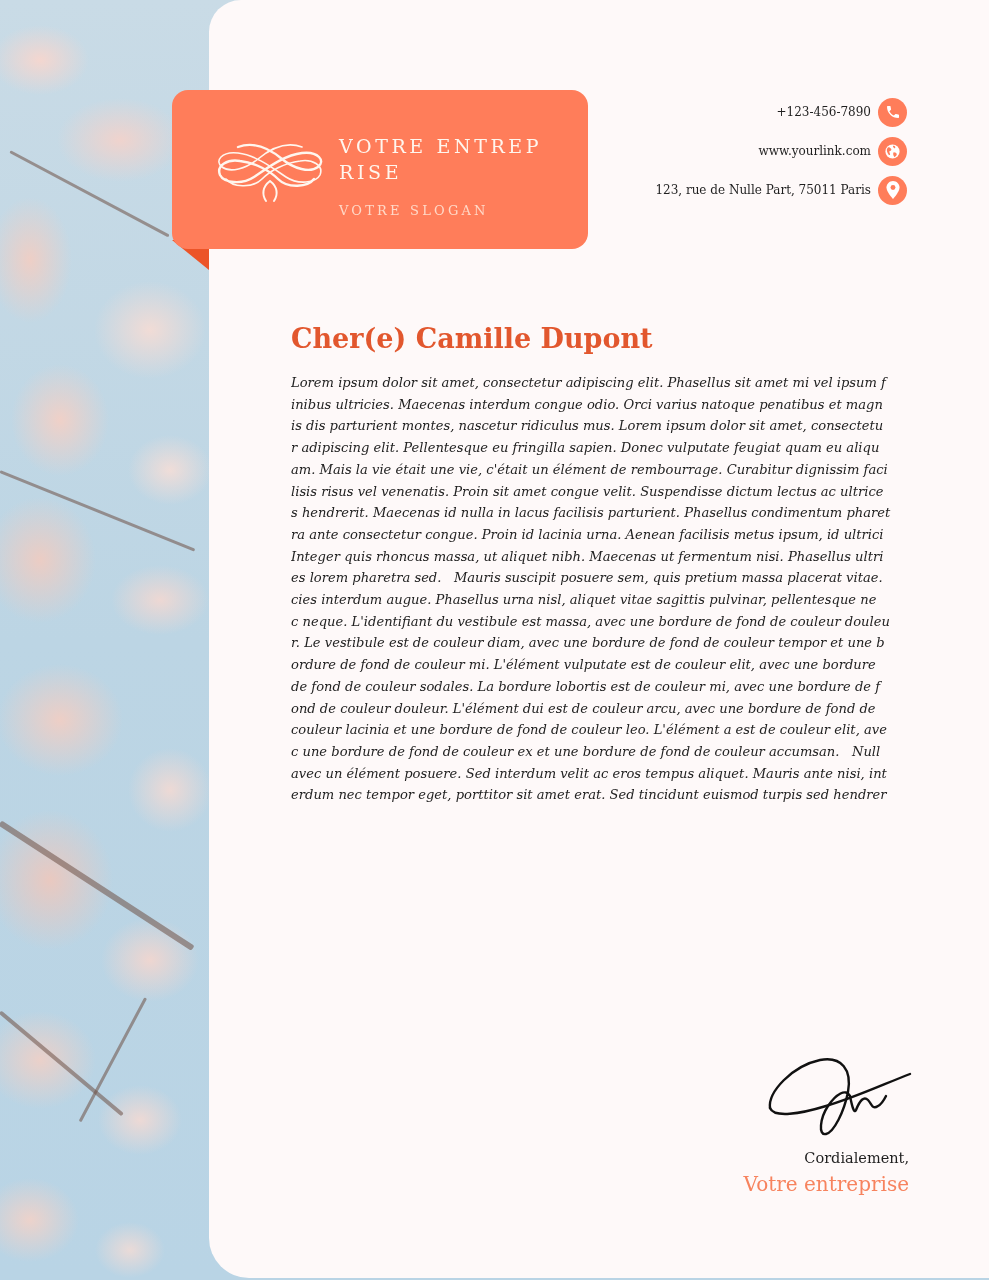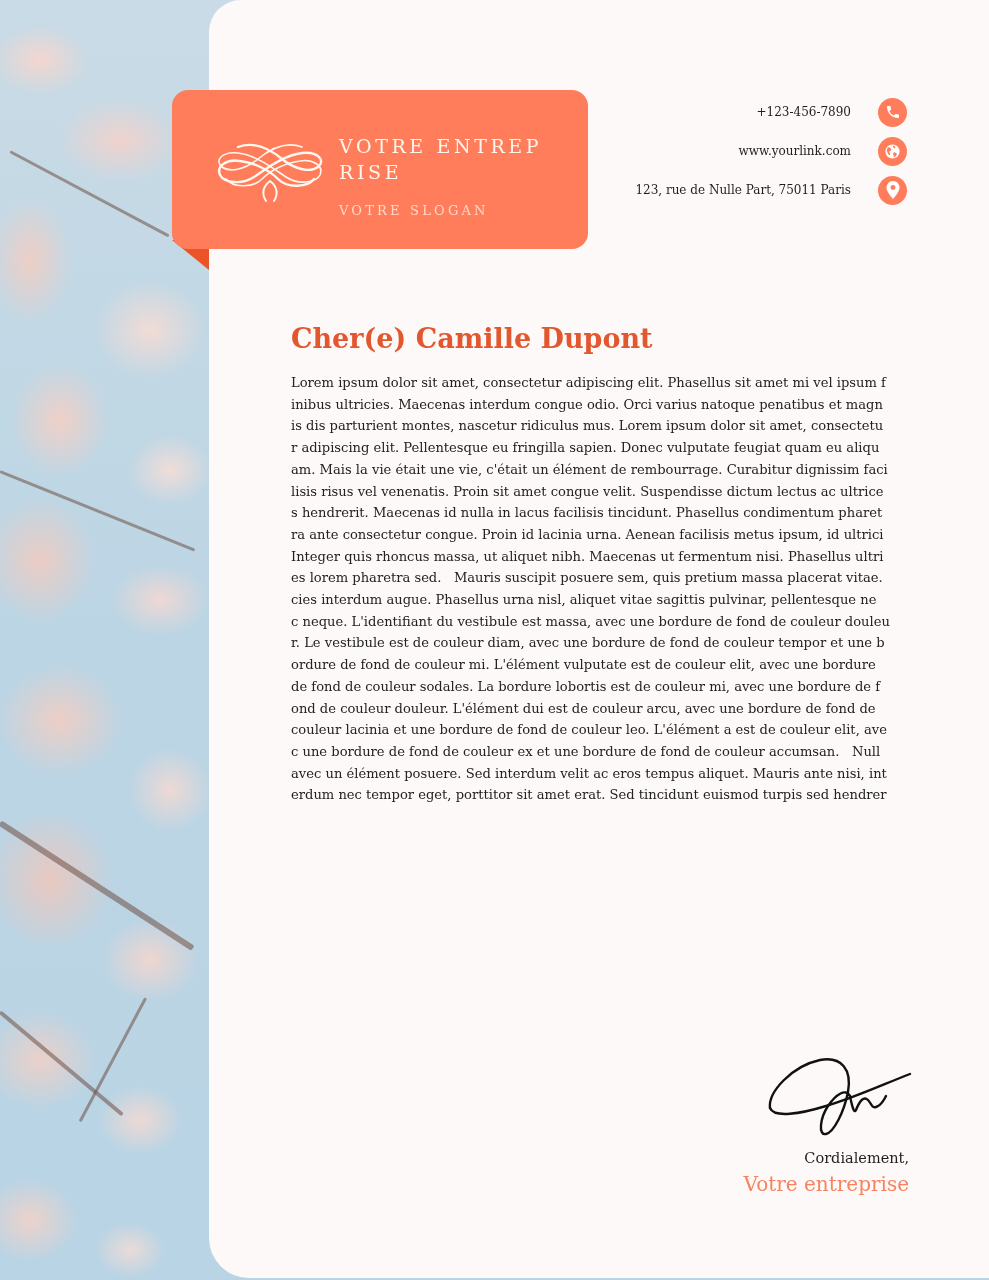--- a/index.html
+++ b/index.html
@@ -65,38 +65,38 @@
     .brand-slogan {
       position: absolute; left: 167px; top: 85px;
       color: #ffd9c8; font-size: 13px; letter-spacing: 3.2px;
       font-family: "DejaVu Serif", serif;
       margin-top: 28px;
     }
     .contact-list {
       position: absolute; right: 82px; top: 97px;
       display: flex; flex-direction: column; gap: 9px; align-items: flex-end;
     }
-    .contact-row { display: flex; align-items: center; gap: 27px; height: 30px; }
+    .contact-row { display: flex; align-items: center; gap: 7px; height: 30px; }
     .contact-text {
       font-size: 12px; color: #1f1f1f; font-family: "DejaVu Serif", serif;
     }
     .contact-icon {
       width: 29px; height: 29px; border-radius: 50%; background: #ff7d5a;
       display: flex; align-items: center; justify-content: center;
     }
     .greeting {
       position: absolute; left: 291px; top: 323px;
       font-size: 27px; font-weight: bold; color: #e2572e;
       font-family: "DejaVu Serif", serif;
     }
     .body-text {
       position: absolute; left: 291px; top: 372px; width: 640px; height: 433px;
       overflow: hidden;
       font-family: "DejaVu Serif", serif;
-      font-size: 13.1px; line-height: 21.7px; color: #222;
+      font-size: 13.1px; line-height: 21.7px; color: #222; font-style: italic;
     }
     .body-line { white-space: pre; display: block; }
     .signature {
       position: absolute; left: 764px; top: 1048px; width: 150px; height: 92px;
     }
     .closing {
       position: absolute; right: 80px; top: 1150px;
       font-size: 14.5px; color: #1f1f1f; font-family: "DejaVu Serif", serif;
       text-align: right;
     }
@@ -162,21 +162,21 @@
 
 <div class="greeting">Cher(e) Camille Dupont</div>
 
 <div class="body-text">
   <span class="body-line">Lorem ipsum dolor sit amet, consectetur adipiscing elit. Phasellus sit amet mi vel ipsum f</span>
   <span class="body-line">inibus ultricies. Maecenas interdum congue odio. Orci varius natoque penatibus et magn</span>
   <span class="body-line">is dis parturient montes, nascetur ridiculus mus. Lorem ipsum dolor sit amet, consectetu</span>
   <span class="body-line">r adipiscing elit. Pellentesque eu fringilla sapien. Donec vulputate feugiat quam eu aliqu</span>
   <span class="body-line">am. Mais la vie était une vie, c'était un élément de rembourrage. Curabitur dignissim faci</span>
   <span class="body-line">lisis risus vel venenatis. Proin sit amet congue velit. Suspendisse dictum lectus ac ultrice</span>
-  <span class="body-line">s hendrerit. Maecenas id nulla in lacus facilisis tincidunt. Phasellus condimentum pharet</span>
+  <span class="body-line">s hendrerit. Maecenas id nulla in lacus facilisis parturient. Phasellus condimentum pharet</span>
   <span class="body-line">ra ante consectetur congue. Proin id lacinia urna. Aenean facilisis metus ipsum, id ultrici</span>
   <span class="body-line">Integer quis rhoncus massa, ut aliquet nibh. Maecenas ut fermentum nisi. Phasellus ultri</span>
   <span class="body-line">es lorem pharetra sed.   Mauris suscipit posuere sem, quis pretium massa placerat vitae.</span>
   <span class="body-line">cies interdum augue. Phasellus urna nisl, aliquet vitae sagittis pulvinar, pellentesque ne</span>
   <span class="body-line">c neque. L'identifiant du vestibule est massa, avec une bordure de fond de couleur douleu</span>
   <span class="body-line">r. Le vestibule est de couleur diam, avec une bordure de fond de couleur tempor et une b</span>
   <span class="body-line">ordure de fond de couleur mi. L'élément vulputate est de couleur elit, avec une bordure</span>
   <span class="body-line">de fond de couleur sodales. La bordure lobortis est de couleur mi, avec une bordure de f</span>
   <span class="body-line">ond de couleur douleur. L'élément dui est de couleur arcu, avec une bordure de fond de</span>
   <span class="body-line">couleur lacinia et une bordure de fond de couleur leo. L'élément a est de couleur elit, ave</span>

